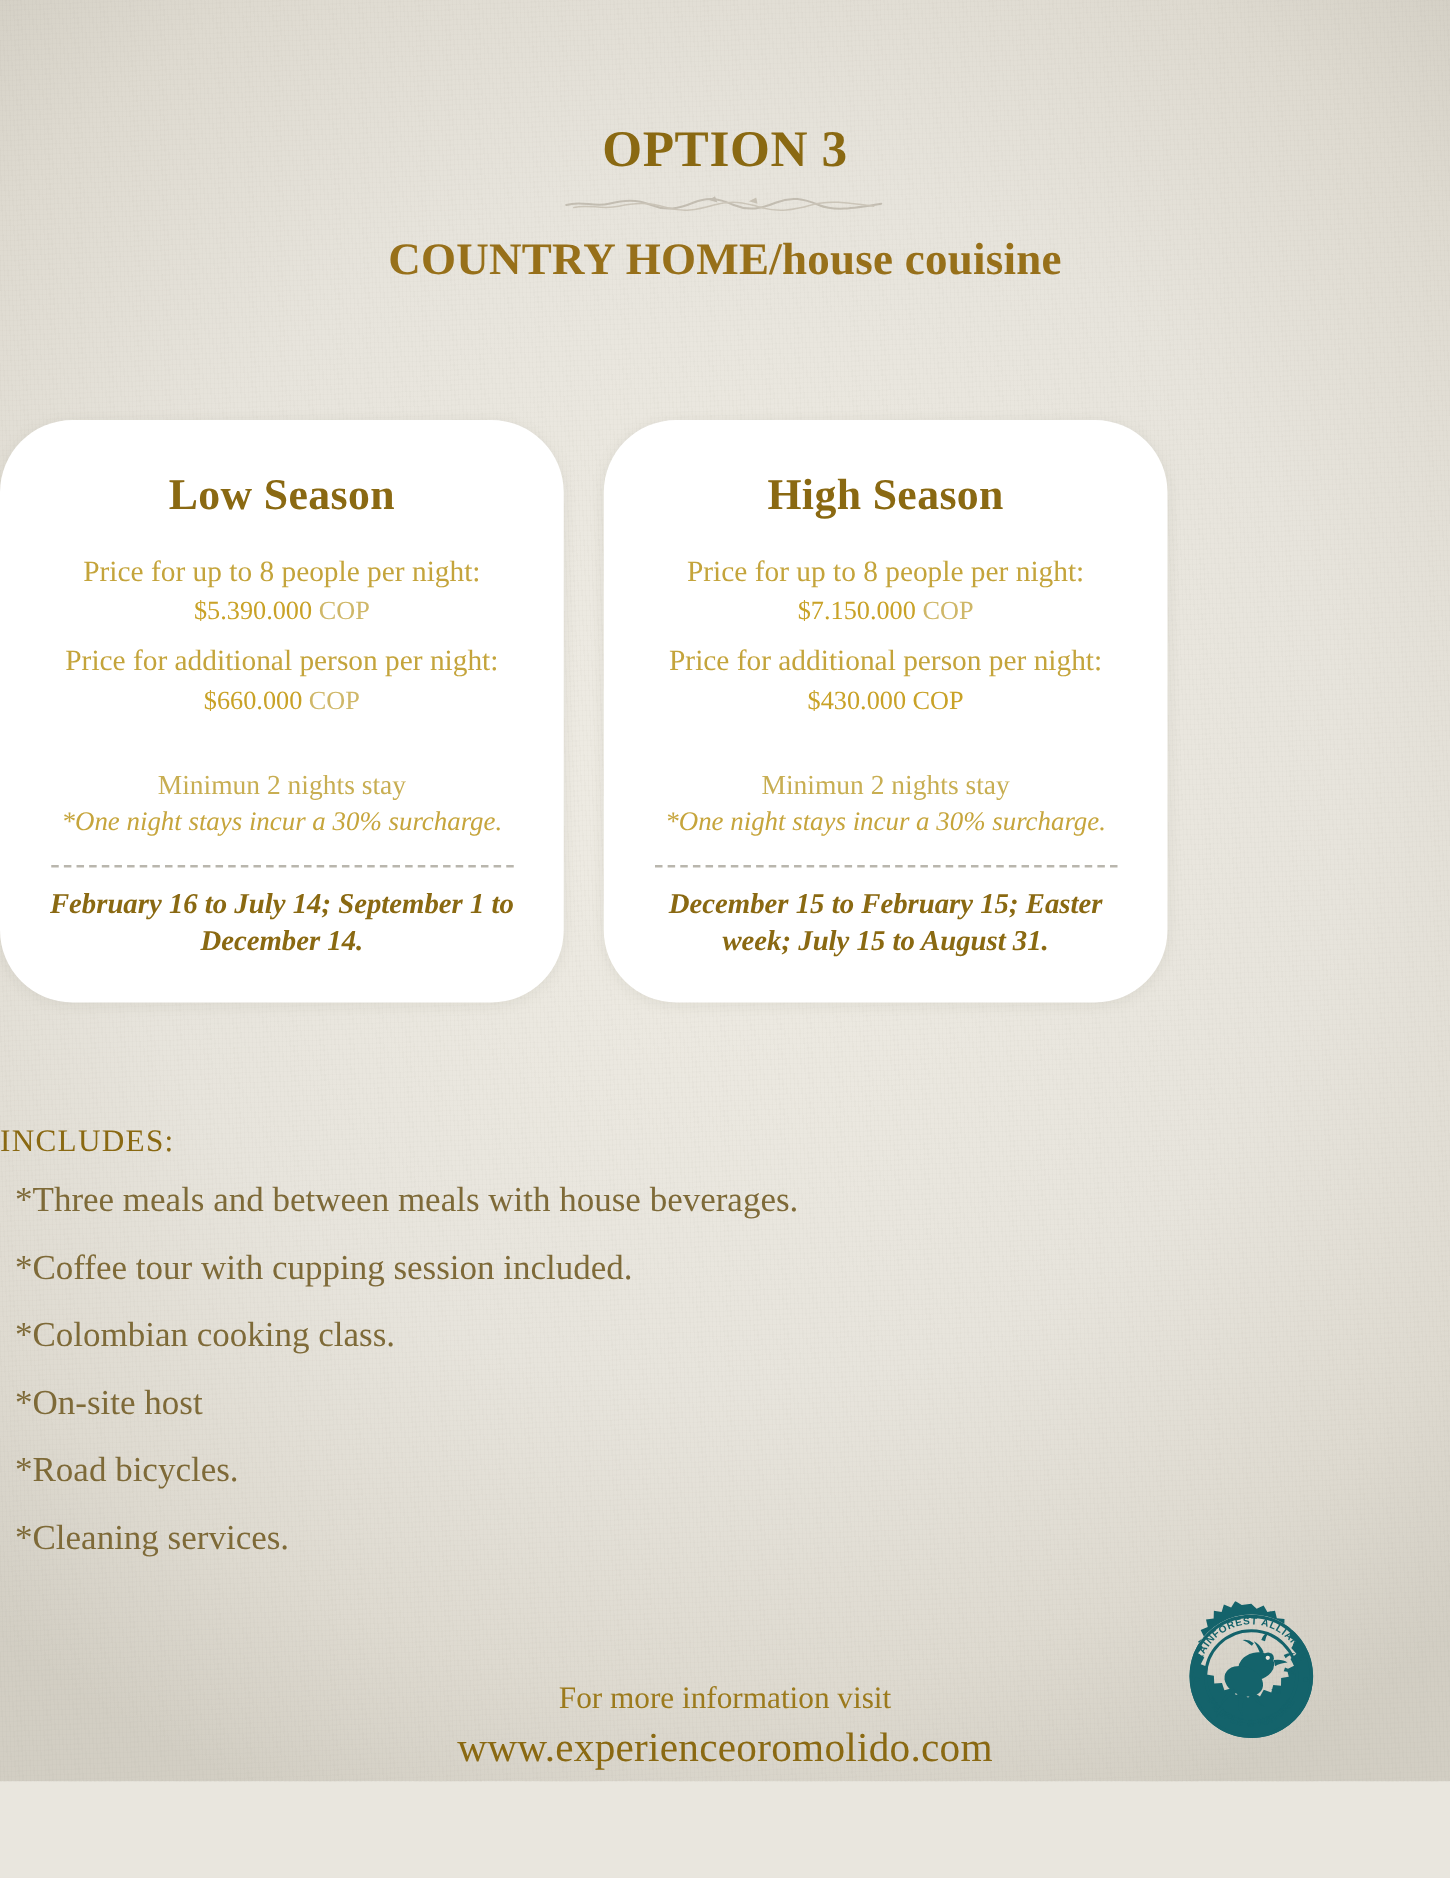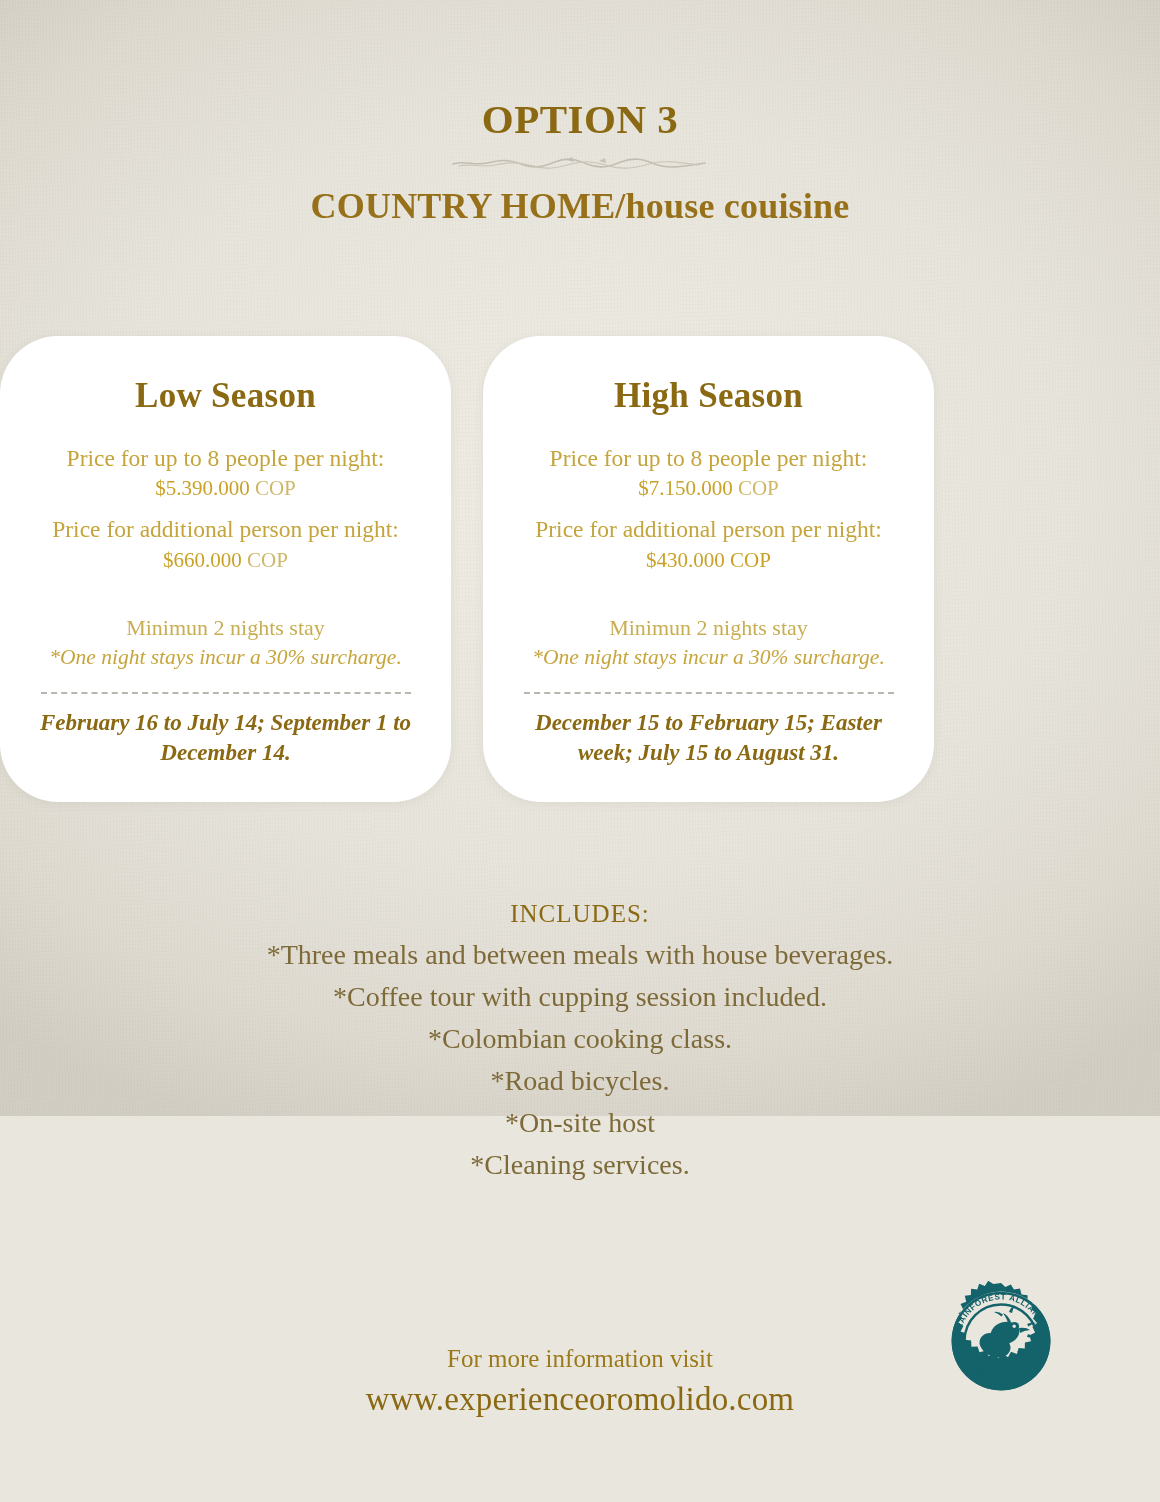--- a/index.html
+++ b/index.html
@@ -12,21 +12,21 @@
     height: 1502px;
     font-family: "Liberation Serif", serif;
     background: #e9e6de;
     overflow: hidden;
   }
 
   
   .page {
     position: relative;
     width: 1160px;
-    height: 1116px;
+    height: 1425px;
     box-sizing: border-box;
     background-color: #e8e5dd;
     background-image:
       radial-gradient(ellipse 78% 62% at 50% 44%, #efece4 0%, #e7e4dc 55%, #dedad0 82%, #d2cec3 100%),
       repeating-linear-gradient(93deg, rgba(255,255,255,0.45) 0px, rgba(255,255,255,0.45) 1px, rgba(175,170,158,0.10) 2px, rgba(255,255,255,0.0) 4px),
       repeating-linear-gradient(3deg, rgba(255,255,255,0.33) 0px, rgba(255,255,255,0.33) 1px, rgba(168,163,150,0.09) 3px, rgba(255,255,255,0.0) 5px),
       repeating-linear-gradient(170deg, rgba(160,154,140,0.06) 0px, rgba(160,154,140,0.06) 1px, rgba(255,255,255,0.0) 3px);
     background-blend-mode: normal, overlay, overlay, normal;
   }
   .grain {
@@ -136,33 +136,32 @@
     padding: 0 8px;
     font-style: italic;
   }
 
   
   .includes {
     position: absolute;
     top: 900px;
     left: 0;
     width: 1160px;
-    text-align: center;
   }
   .includes-title {
     font-size: 25px;
     color: #8a6912;
     letter-spacing: 1px;
     margin: 0 0 6px;
   }
   .includes-item {
     font-size: 28px;
     color: #7e6a38;
     line-height: 1.5;
-    margin: 0;
+    margin: 12px;
   }
 
   
   .footer {
     position: absolute;
     left: 0;
     top: 1345px;
     width: 1160px;
     text-align: center;
   }
@@ -241,22 +240,22 @@
 
       <p class="season-dates">December 15 to February 15; Easter week; July 15 to August 31.</p>
     </div>
   </div>
 
   <div class="includes">
     <p class="includes-title">INCLUDES:</p>
     <p class="includes-item">*Three meals and between meals with house beverages.</p>
     <p class="includes-item">*Coffee tour with cupping session included.</p>
     <p class="includes-item">*Colombian cooking class.</p>
+    <p class="includes-item">*On-site host</p>
     <p class="includes-item">*Road bicycles.</p>
-    <p class="includes-item">*On-site host</p>
     <p class="includes-item">*Cleaning services.</p>
   </div>
 
   <svg class="seal" viewBox="0 0 120 120">
     <g fill="#14636b">
       <path d="M60 2 l4.3 4.0 5.6 -2.6 3.0 5.1 6.1 -1.0 1.5 6.0 6.1 0.7 -0.2 6.2 5.8 2.3 -1.9 5.9 5.1 3.6 -3.4 5.2 4.1 4.6 -4.7 4.1 2.8 5.5 -5.6 2.7 1.4 6.0 -6.1 1.1 -0.1 6.2 -6.2 -0.6 -1.6 6.0 -6.0 -2.2 -3.0 5.4 -5.4 -3.6 -4.2 4.5 -4.5 -4.8 -5.2 2.7 -3.3 -5.3 -5.9 1.6 -1.9 -5.9 -6.2 0.4 -0.3 -6.2 -6.1 -0.9 1.3 -6.1 -5.7 -2.1 2.8 -5.5 -5.0 -3.4 4.0 -4.7 -4.0 -4.5 4.9 -3.8 -2.8 -5.5 5.7 -2.4 -1.4 -6.0 6.1 -0.8 0.2 -6.2 6.2 0.9 1.8 -5.9 5.8 2.3 3.3 -5.2 5.2 3.3 z
                M60 10.5 a49.5 49.5 0 1 0 0.1 0 z"></path>
     </g>
     <circle cx="60" cy="60" r="48" fill="none" stroke="#14636b" stroke-width="2.6"></circle>
     <circle cx="60" cy="60" r="36.5" fill="none" stroke="#14636b" stroke-width="2.4"></circle>

